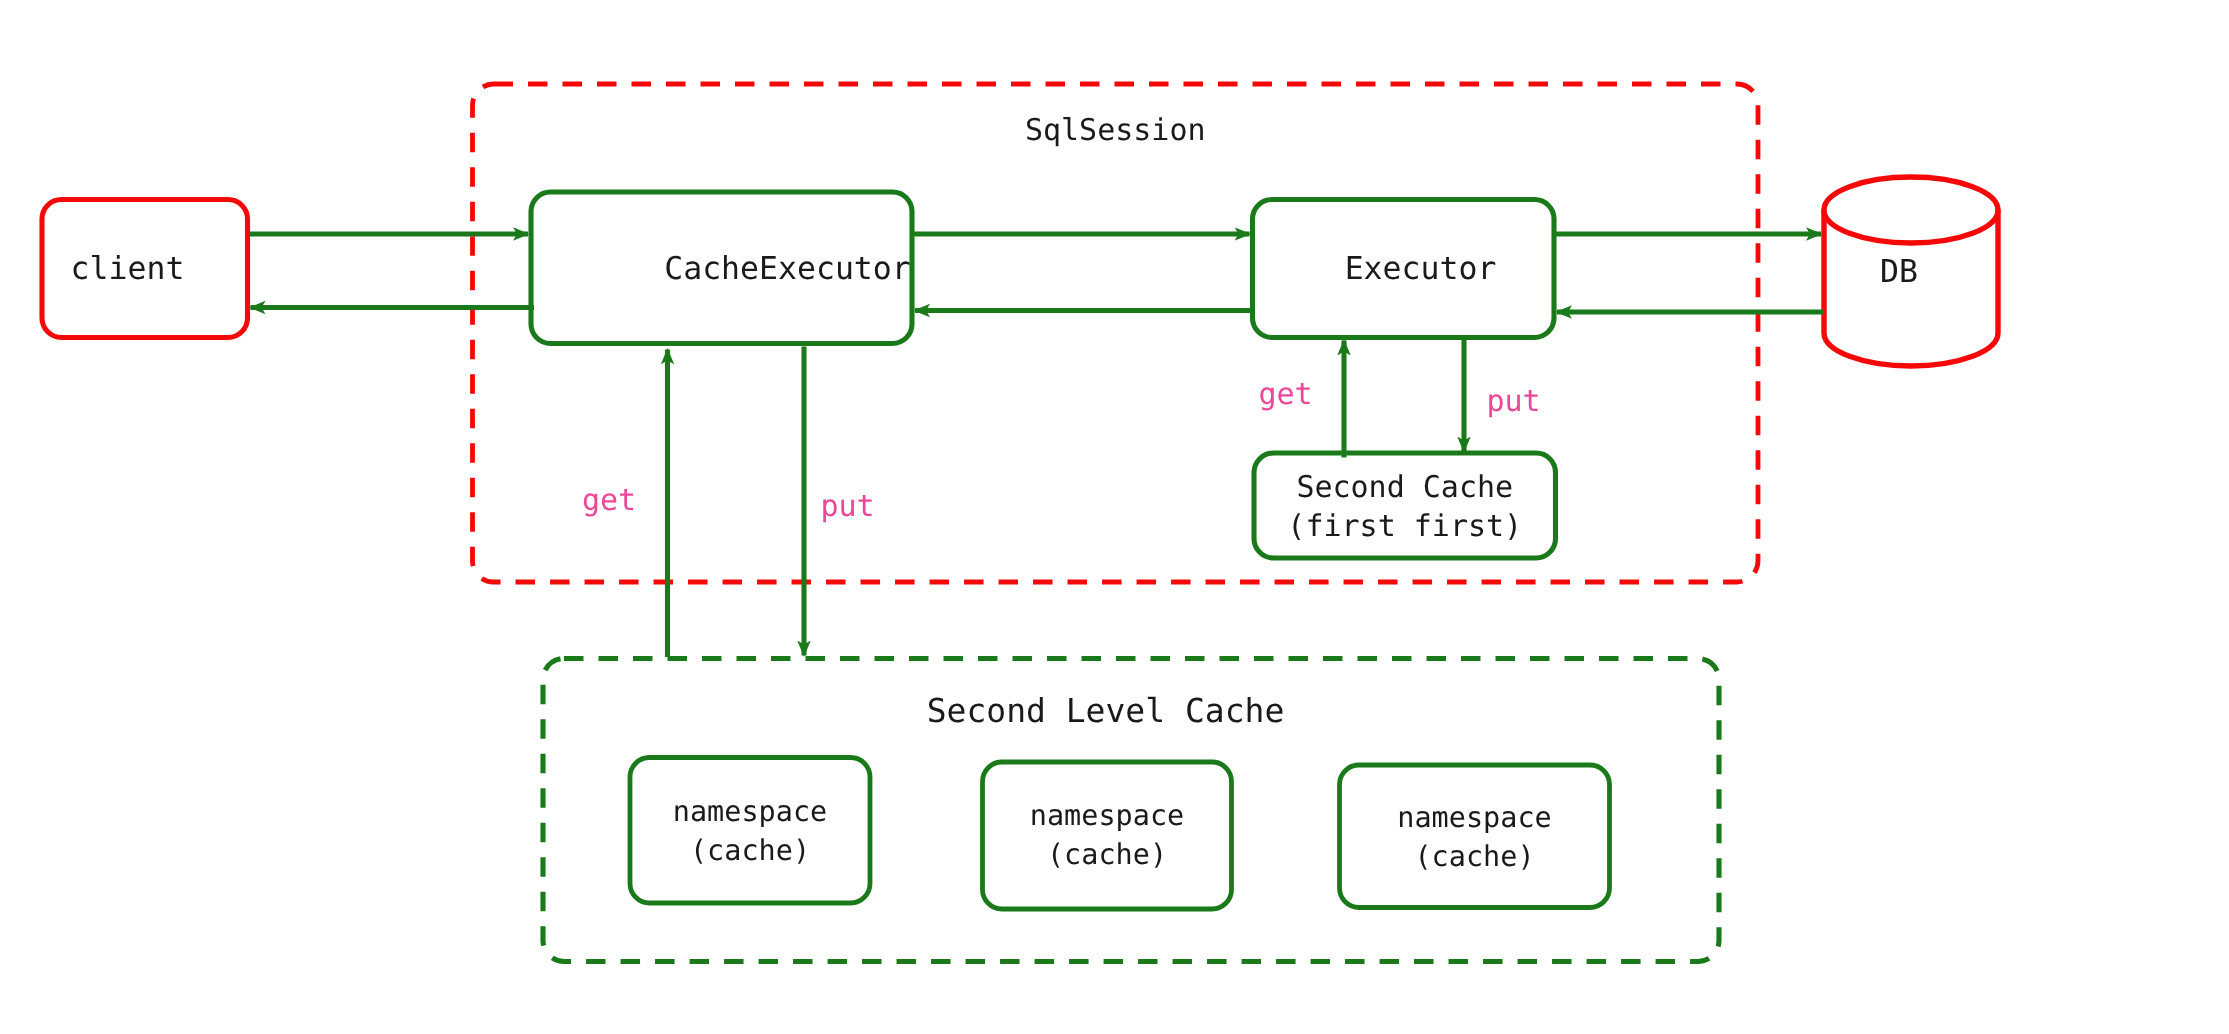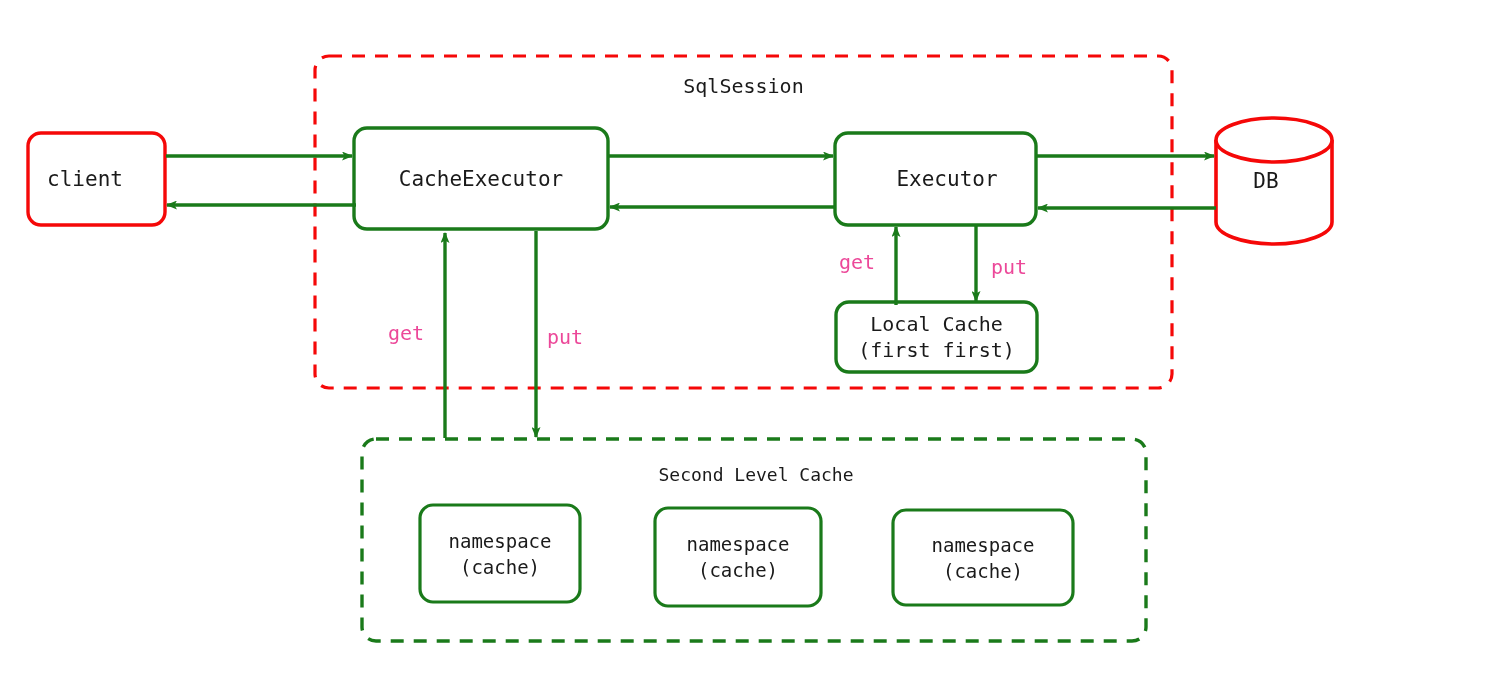--- a/index.html
+++ b/index.html
@@ -93,32 +93,32 @@
 
     <line x1="445" y1="438" x2="445" y2="233" stroke="#1a7a1a" stroke-width="3.4" marker-end="url(#arrow-green)"></line>
 
     <line x1="536" y1="231" x2="536" y2="437" stroke="#1a7a1a" stroke-width="3.4" marker-end="url(#arrow-green)"></line>
   </svg>
 
   <div class="node-label" style="left:315px; top:70px; width:857px; height:32px; font-size:20px;">SqlSession</div>
 
   <div class="node-label" style="left:28px; top:133px; width:114px; height:92px; font-size:21px;">client</div>
 
-  <div class="node-label" style="left:354px; top:128px; width:254px; height:101px; font-size:21px;">CacheExecutor</div>
+  <div class="node-label" style="left:354px; top:128px; width:254px; height:101px; font-size:21px;padding-left:44px;">CacheExecutor</div>
 
   <div class="node-label" style="left:835px; top:133px; width:224px; height:92px; font-size:21px;">Executor</div>
 
   <div class="node-label" style="left:836px; top:302px; width:201px; height:70px; font-size:20px; line-height:26px;">
-    <span>Local Cache</span>
+    <span>Second Cache</span>
     <span>(first first)</span>
   </div>
 
   <div class="node-label" style="left:1216px; top:140px; width:100px; height:82px; font-size:21px;">DB</div>
 
-  <div class="node-label" style="left:364px; top:458px; width:784px; height:32px; font-size:18px;">Second Level Cache</div>
+  <div class="node-label" style="left:345px; top:458px; width:784px; height:32px; font-size:22px;">Second Level Cache</div>
 
   <div class="node-label" style="left:420px; top:505px; width:160px; height:97px; font-size:19px; line-height:26px;">
     <span>namespace</span>
     <span>(cache)</span>
   </div>
 
   <div class="node-label" style="left:655px; top:508px; width:166px; height:98px; font-size:19px; line-height:26px;">
     <span>namespace</span>
     <span>(cache)</span>
   </div>

